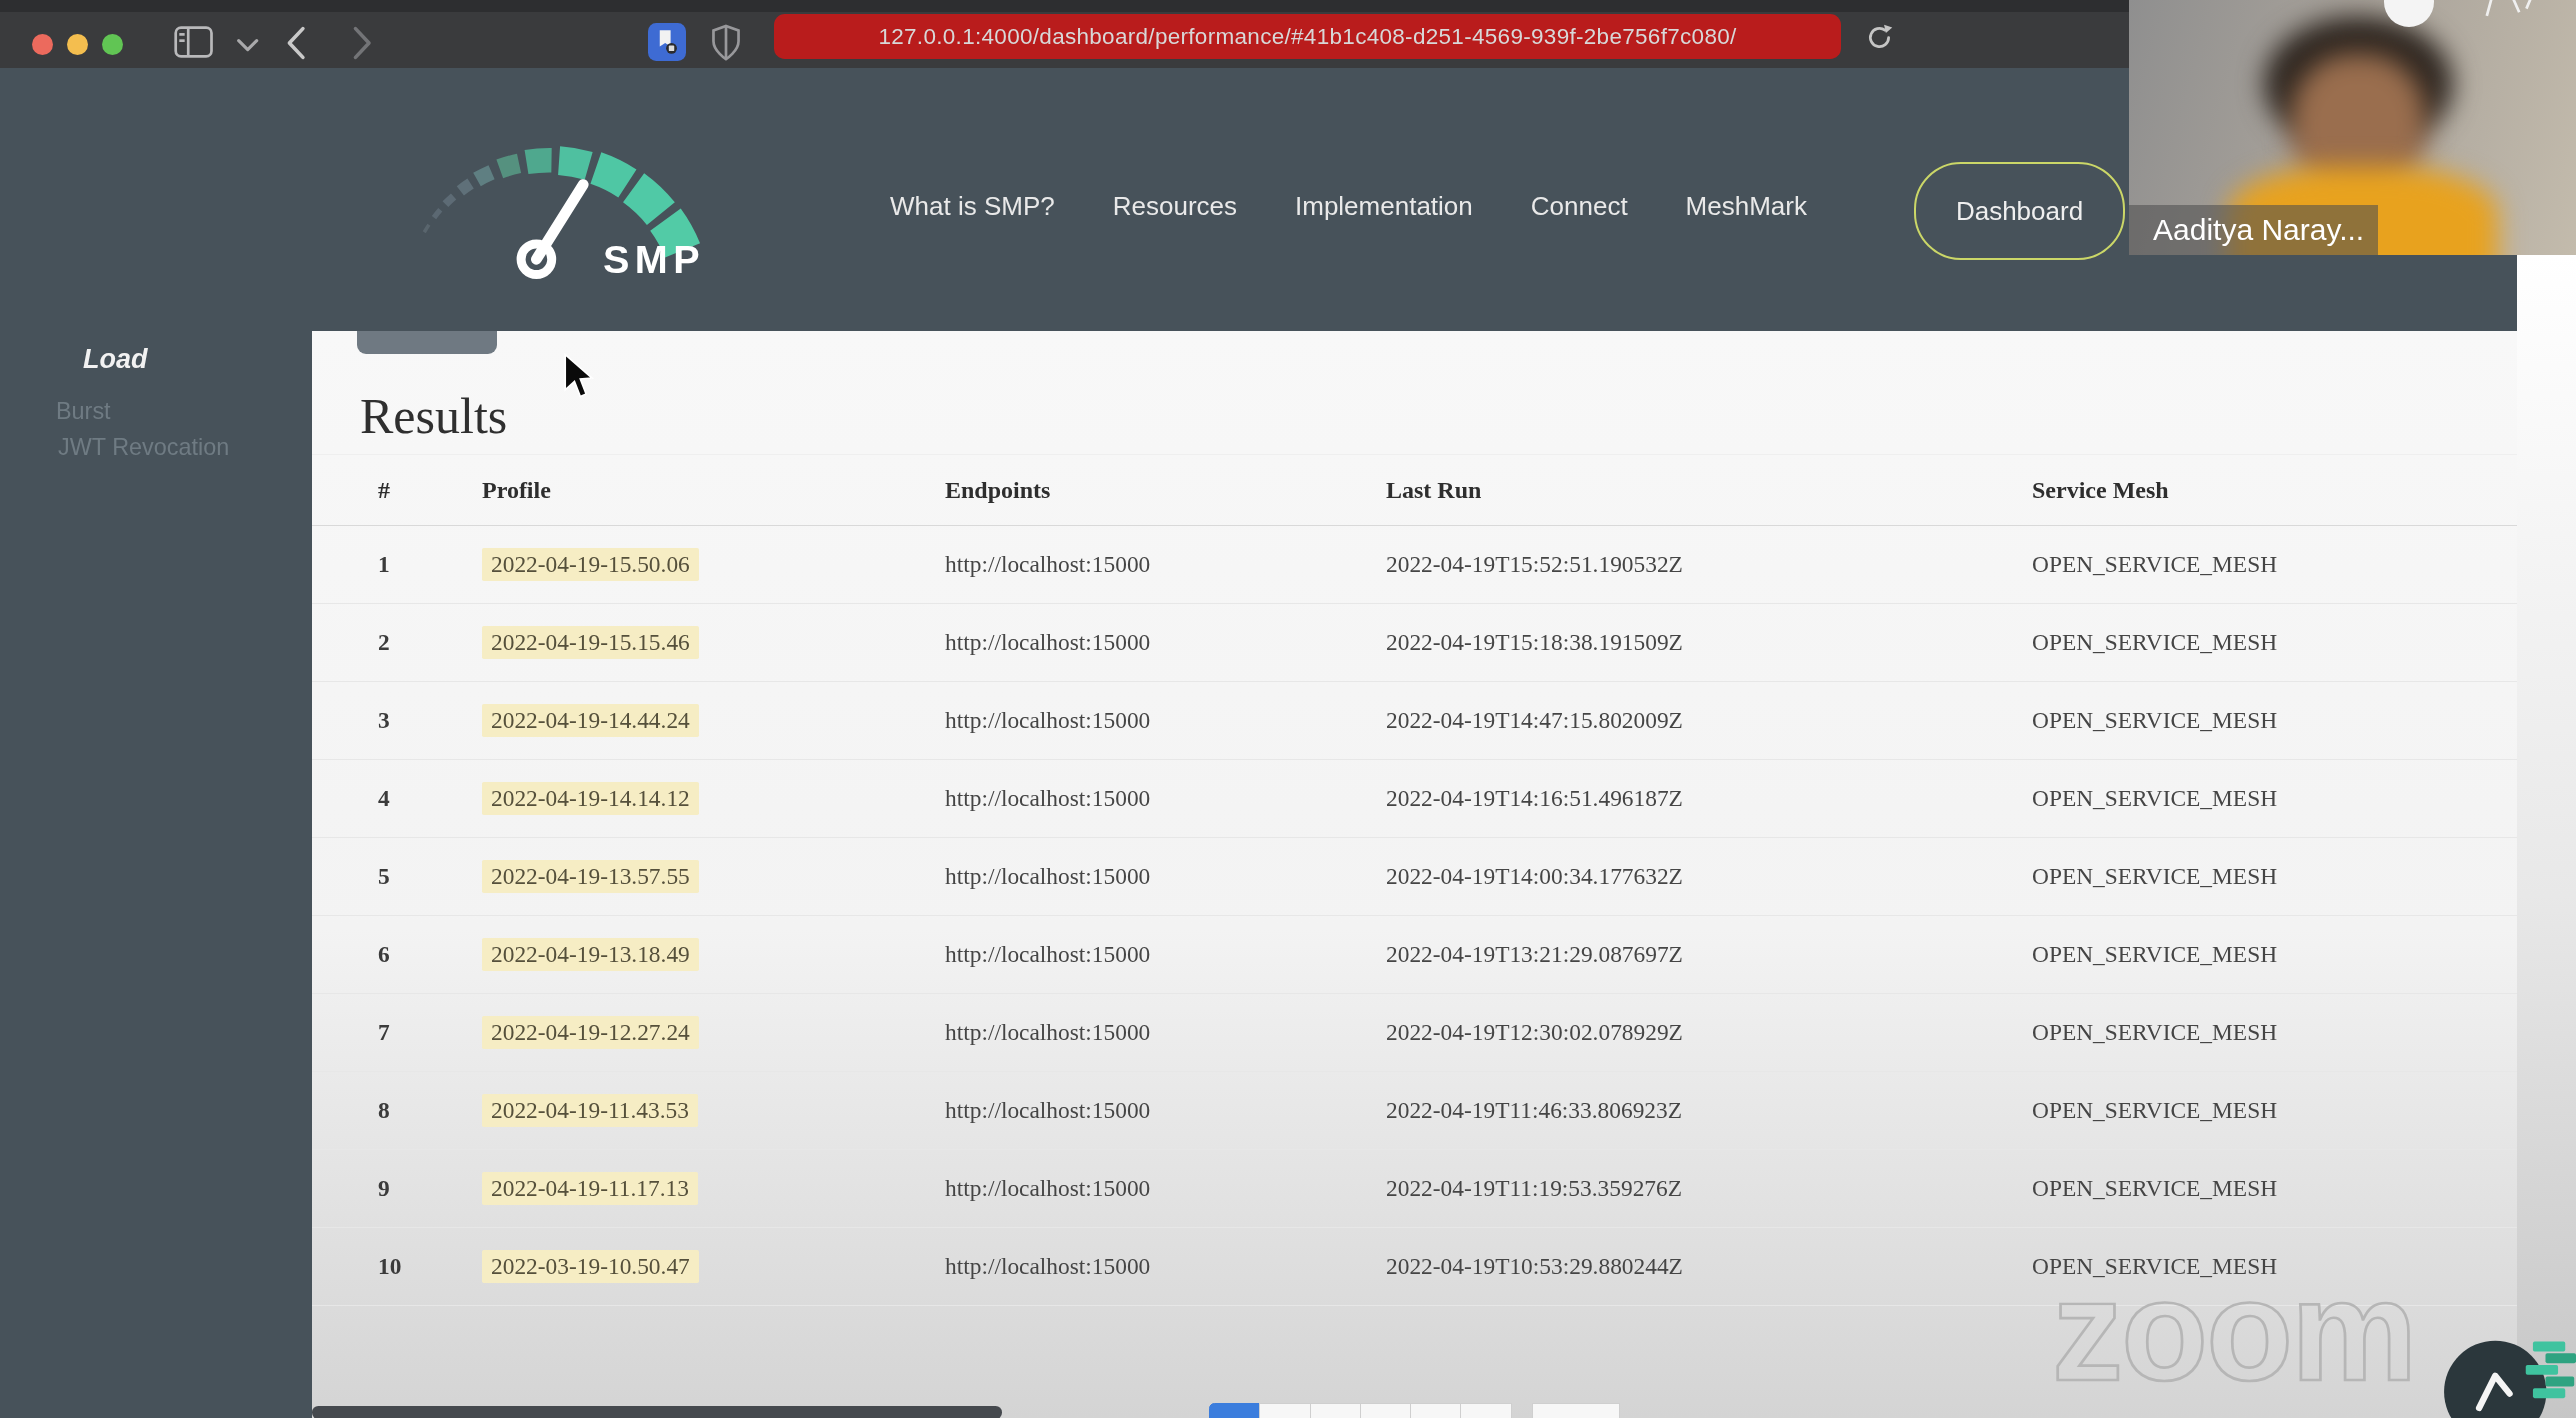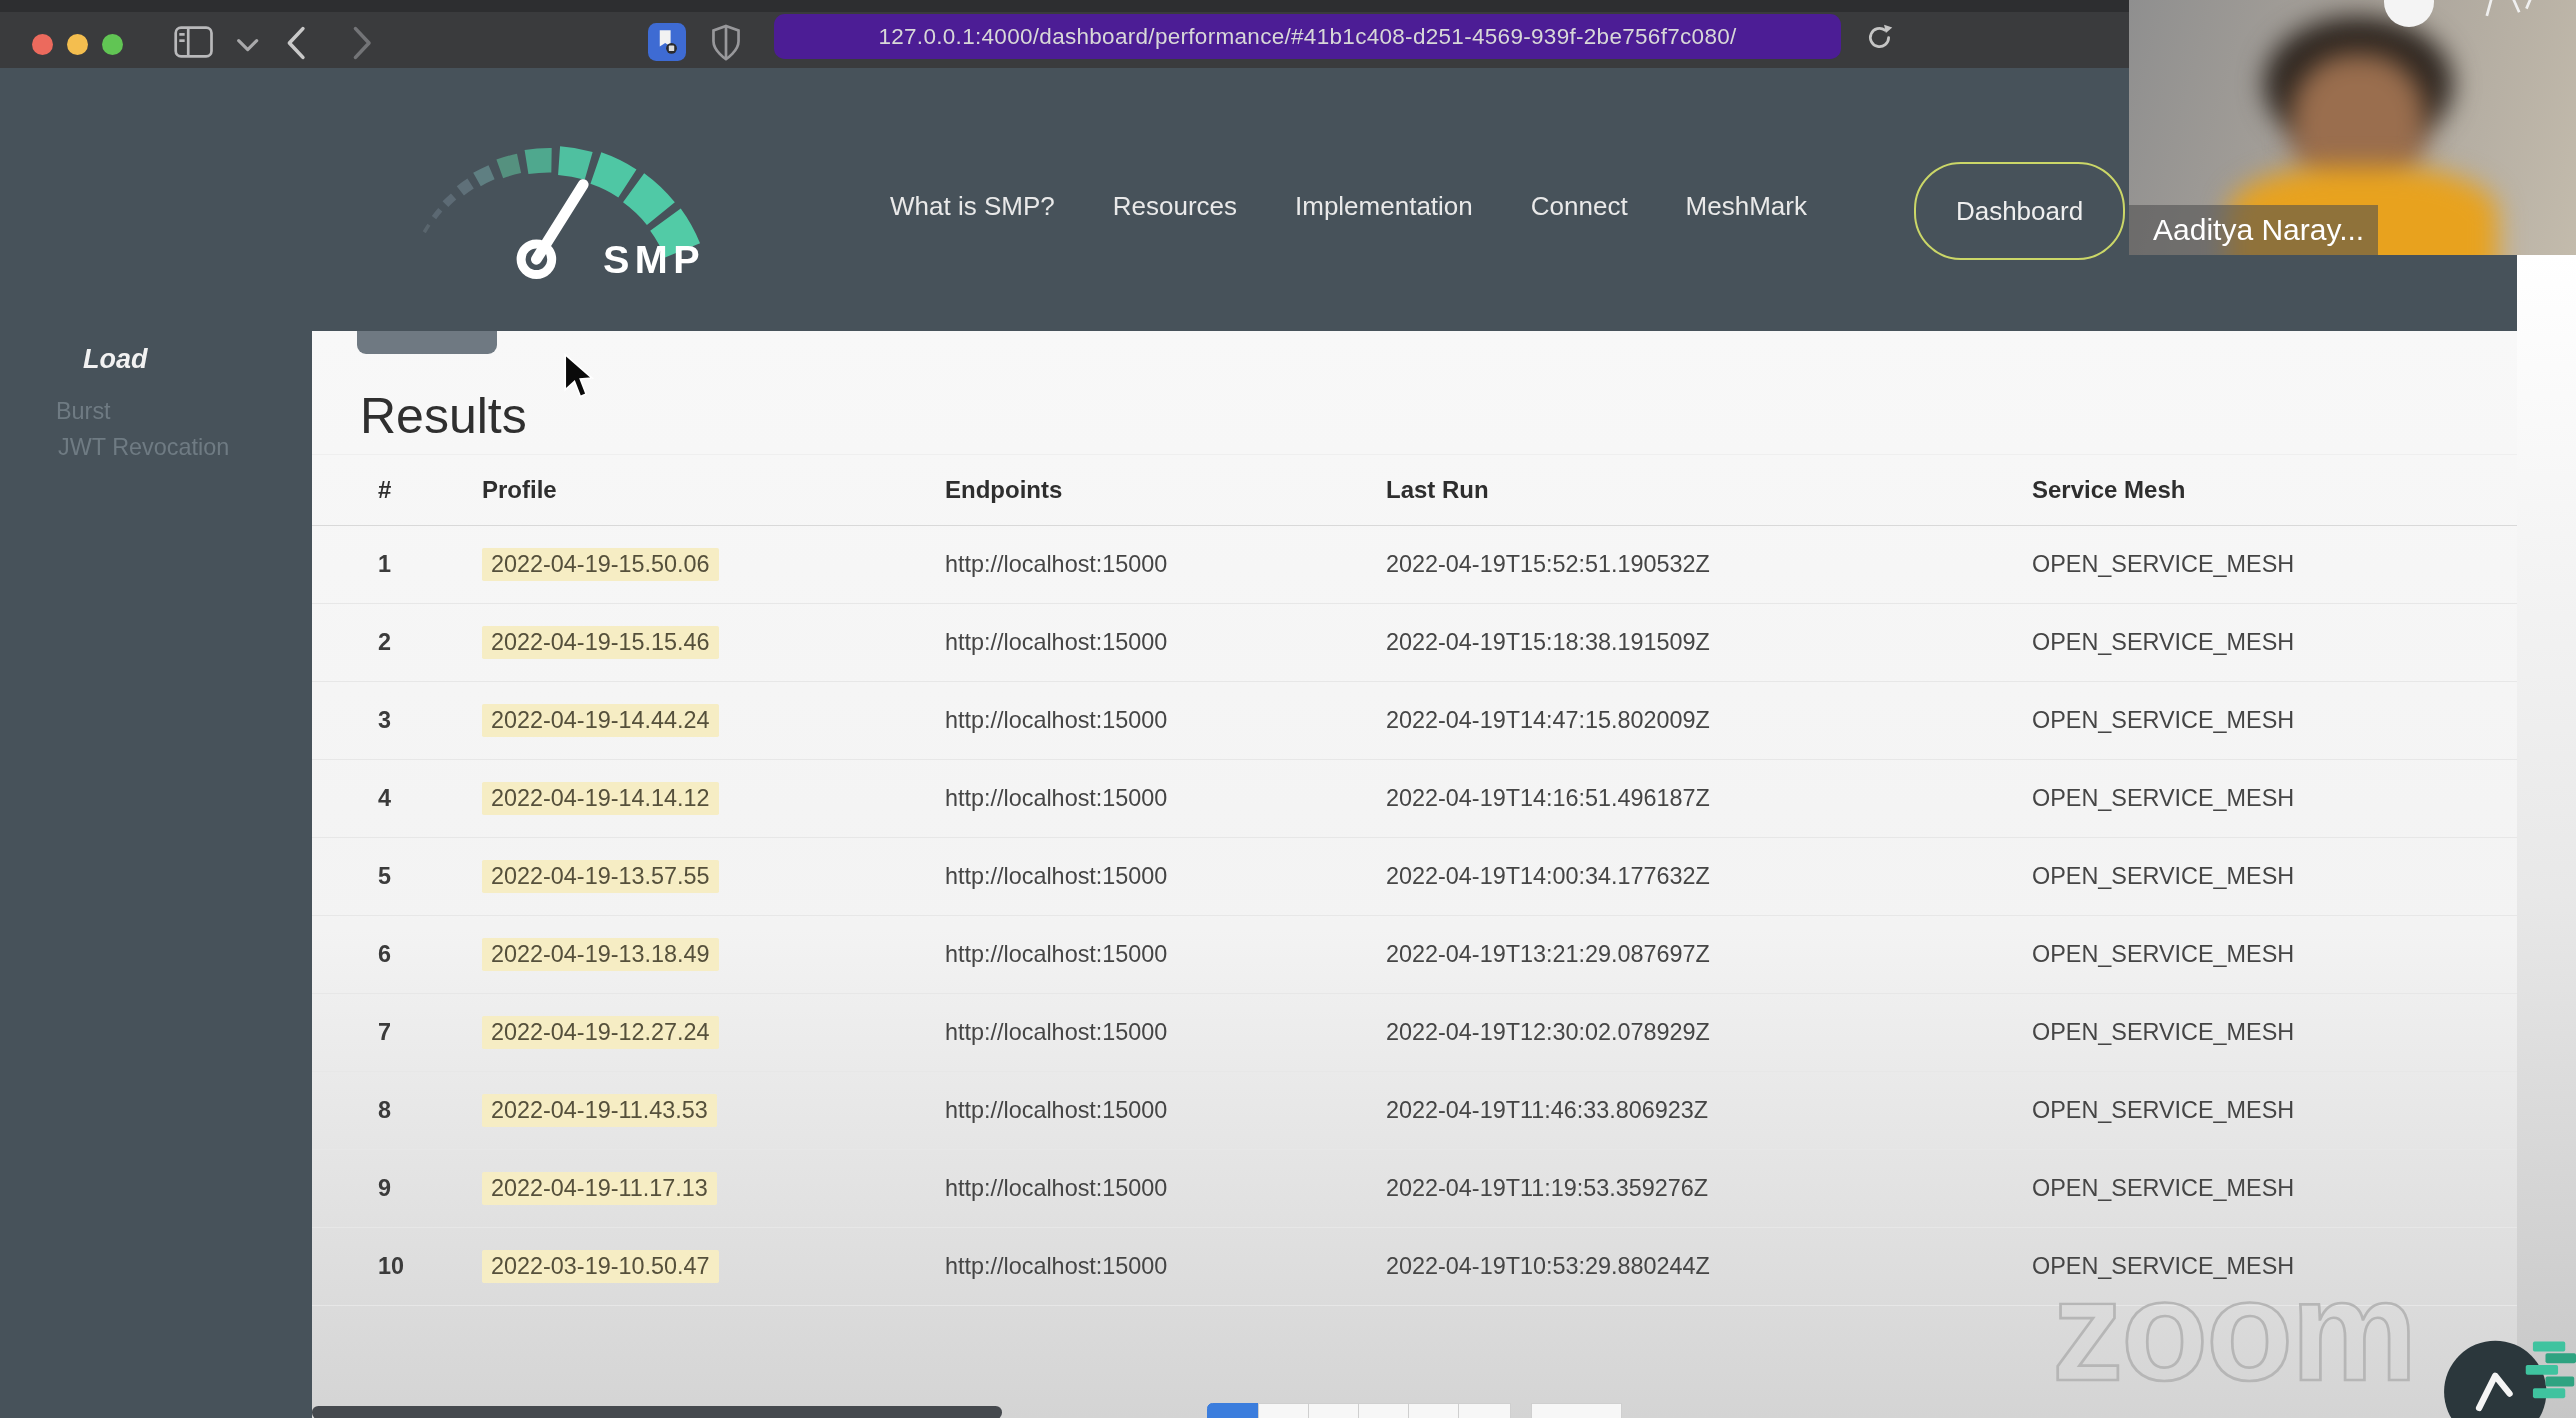--- a/index.html
+++ b/index.html
@@ -8,42 +8,42 @@
 
   
   .chrome{position:absolute;left:0;top:0;width:2576px;height:68px;background:#3A3B3D;}
   .chrome-topstrip{position:absolute;left:0;top:0;width:100%;height:11.7px;background:#2D2E30;}
   .tl{position:absolute;top:34px;width:21px;height:21px;border-radius:50%;}
   .tl.red{left:31.5px;background:#EC6A5D;}
   .tl.yellow{left:67px;background:#F4BE4F;}
   .tl.green{left:102px;background:#61C554;}
   .chrome-ico{position:absolute;top:25px;}
   .urlpill{position:absolute;left:774px;top:14.4px;width:1067px;height:45px;border-radius:10.8px;
-           background:#4c1d95;display:flex;align-items:center;justify-content:center;}
+           background:#b91c1c;display:flex;align-items:center;justify-content:center;}
   .urltext{color:#D8D8D8;font-size:22.5px;letter-spacing:0.3px;white-space:nowrap;}
   .reload{position:absolute;right:-54px;top:7.2px;}
 
   
   .logo{position:absolute;left:378px;top:124px;}
   .nav{position:absolute;left:871px;top:191px;display:flex;gap:58px;margin-left:19px;}
   .nav span{color:#E9E9E9;font-size:26px;white-space:nowrap;cursor:default;}
   .dash-btn{position:absolute;left:1914px;top:162px;width:207px;height:94px;border-radius:47px;
             border:2.7px solid #CBD768;color:#EFEFEF;font-size:26px;display:flex;
             align-items:center;justify-content:center;background:transparent;}
 
   
   .side-load{position:absolute;left:83px;top:344px;color:#F2F2F2;font-size:27px;
              font-style:italic;font-weight:600;}
   .side-dim{position:absolute;color:#6F7B83;font-size:23.4px;}
   .side-burst{left:56px;top:398px;}
   .side-jwt{left:58px;top:434px;}
 
   
   .card{position:absolute;left:312px;top:331px;width:2205px;height:1087px;overflow:hidden;
-        background:linear-gradient(180deg,#F8F8F8 0%,#F3F3F3 55%,#D4D4D4 100%);}
+        background:linear-gradient(180deg,#F8F8F8 0%,#F3F3F3 55%,#D4D4D4 100%);font-family:Liberation Serif, serif;}
   .card-tab{position:absolute;left:45px;top:0;width:140px;height:23.4px;background:#6F7982;
             border-radius:0 0 9px 9px;}
   .results-title{position:absolute;left:48px;top:56px;font-size:50px;font-weight:500;color:#2F2F2F;}
   .table{position:absolute;left:0;top:123px;width:100%;}
   .trow{display:grid;grid-template-columns:104px 463px 441px 646px 1fr;
         padding-left:66px;padding-right:50px;align-items:center;}
   .thead{height:70px;border-top:1.8px solid #EFEFEF;border-bottom:1.8px solid #D9D9D9;}
   .thead span{font-size:24px;font-weight:700;color:#2E2E2E;}
   .tbodyrow{height:77px;border-bottom:1.8px solid #E7E7E7;font-size:23.4px;color:#454545;}
   .cell-num{font-weight:700;color:#3B3B3B;}

